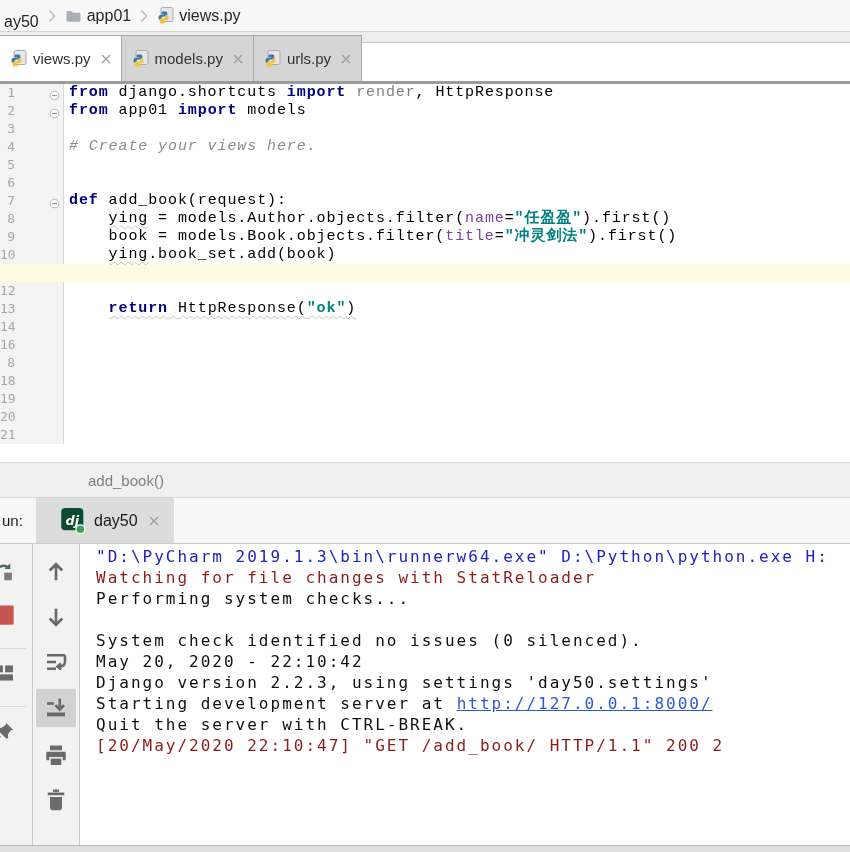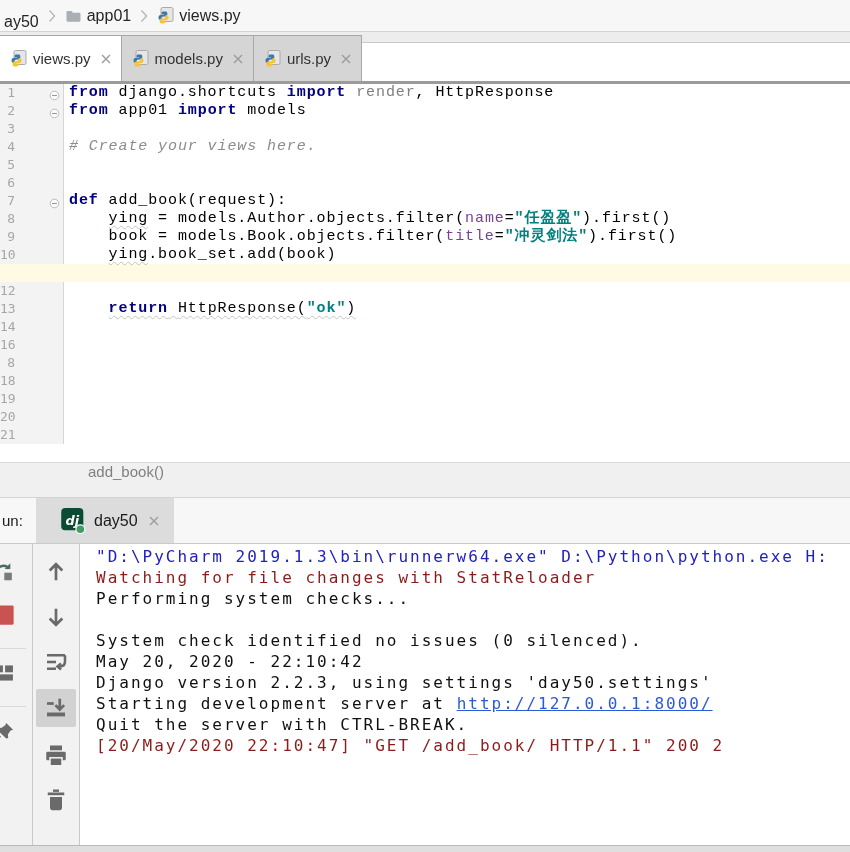--- a/index.html
+++ b/index.html
@@ -42,21 +42,21 @@
   .t-p { color:#000; }
   .t-gray { color:#808080; }
   .t-cm { color:#8C8C8C; font-style:italic; }
   .t-kwarg { color:#7A3E9D; }
   .t-str { color:#008080; font-weight:bold; }
   .t-sq { text-decoration:underline; text-decoration-style:wavy;
     text-decoration-color:#BCC8BC; text-decoration-thickness:1px; text-underline-offset:3px; }
 
   
   .func-bar { height:36px; background:#F0F0F0; border-top:1px solid #DADADA;
-    border-bottom:1px solid #D4D4D4; display:flex; 
+    border-bottom:1px solid #D4D4D4; display:flex; align-items:center;
     padding-left:88px; font-size:15px; color:#808080; }
 
   
   .run-strip { height:45px; background:#F7F7F7; display:flex; align-items:stretch; }
   .run-label { align-self:center; font-size:15px; color:#1a1a1a; padding-left:2px; width:36px; }
   .run-tab { display:flex; align-items:center; gap:7px; background:#DCDCDC;
     padding:0 14px 0 24px; font-size:16px; color:#1a1a1a; cursor:default; }
 
   
   .console-wrap { height:302px; border-top:1px solid #C9C9C9; display:flex; background:#FFF; }

